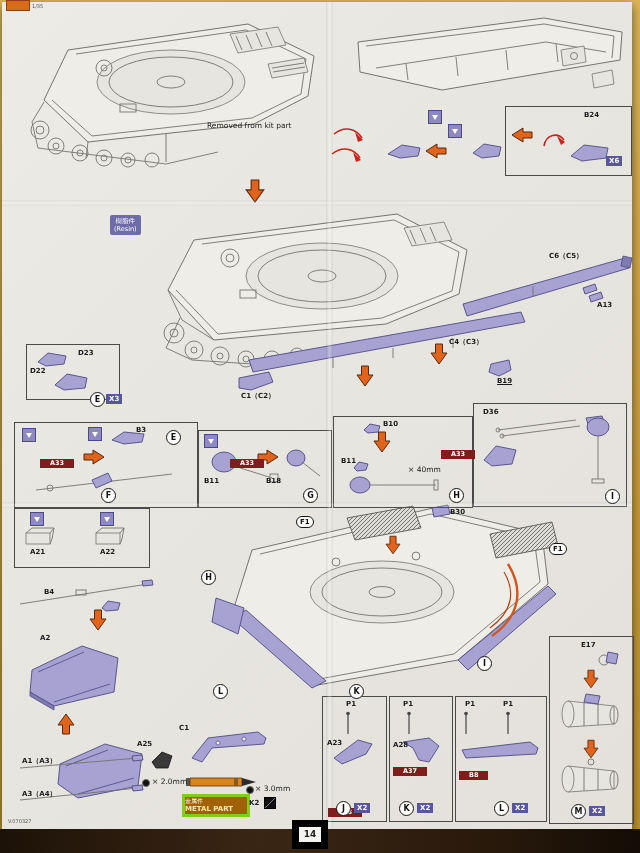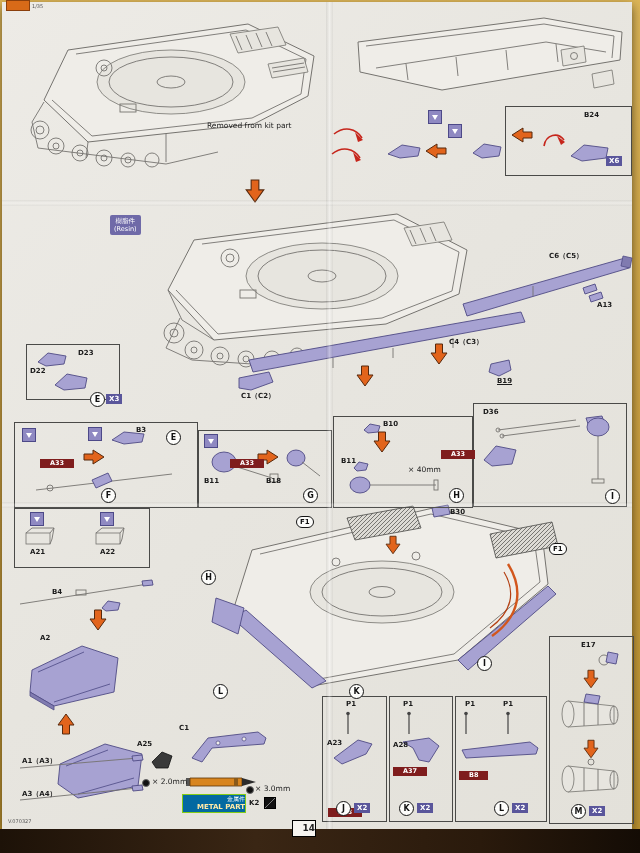--- a/index.html
+++ b/index.html
@@ -14,24 +14,24 @@
   .circ{position:absolute;width:13px;height:13px;border:1.5px solid #151515;border-radius:50%;background:#fdfdfb;font-size:8px;font-weight:bold;line-height:13px;text-align:center;color:#111;z-index:5;}
   .oval{position:absolute;border:1.2px solid #151515;border-radius:8px;background:#fdfdfb;font-size:7px;font-weight:bold;padding:0 3px;line-height:10px;color:#111;z-index:5;}
   .badge{position:absolute;background:#5a569b;color:#fff;font-size:7px;font-weight:bold;padding:1px 3px;line-height:8px;z-index:5;}
   .redlbl{position:absolute;background:#7f1d1d;color:#fff;font-size:6.5px;font-weight:bold;padding:1px 10px;line-height:7px;z-index:5;}
   .picon{position:absolute;width:12px;height:12px;background:#8f89c2;border:1px solid #4d4988;z-index:4;}
   .picon .par{position:absolute;left:3px;top:3.5px;width:0;height:0;border-left:3px solid transparent;border-right:3px solid transparent;border-top:5px solid #fff;}
   .dot{position:absolute;width:6px;height:6px;border-radius:50%;background:#111;border:1.5px solid #666;z-index:4;}
   .blacksq{position:absolute;width:10px;height:10px;background:linear-gradient(135deg,#111 45%,#eee 48%,#111 52%);border:1px solid #000;z-index:4;}
   .resin{position:absolute;background:#6f6aa8;color:#fff;text-align:center;font-size:6.5px;line-height:8px;padding:2px 4px;border-radius:2px;z-index:4;}
   .resin span{display:block;}
-  .metal{position:absolute;background:#0369a1;border:1px solid #84cc16;color:#fff;text-align:right;z-index:4;width:62px;}
+  .metal{position:absolute;background:#a16207;border:3px solid #84cc16;color:#fff;text-align:left;z-index:4;width:62px;}
   .metal .l1{font-size:6px;line-height:7px;display:block;color:#fff;}
   .metal .l2{font-size:7px;font-weight:bold;line-height:10px;display:block;color:#ffe9a8;}
-  .pagenum{position:absolute;left:292px;top:820px;width:22px;height:15px;background:#f6f4f0;border:1px solid #000000;font-size:9px;font-weight:bold;text-align:right;line-height:15px;color:#222;z-index:6;}
+  .pagenum{position:absolute;left:292px;top:820px;width:22px;height:15px;background:#f6f4f0;border:7px solid #000000;font-size:9px;font-weight:bold;text-align:center;line-height:15px;color:#222;z-index:6;}
   .wood{position:absolute;left:0;top:829px;width:640px;height:24px;background:linear-gradient(90deg,#1d1208,#3a2614 40%,#2a1a0c 75%,#140c05);z-index:3;}
   .crease{position:absolute;pointer-events:none;z-index:3;}
   .logo{position:absolute;left:6px;top:0px;width:22px;height:9px;background:#d86a18;border:1px solid #8a3f0c;z-index:4;}
   svg{overflow:visible;}
   .ink{stroke:#75736f;stroke-width:0.9;fill:none;}
   .fillp{fill:#a7a2d2;stroke:#4f4b85;stroke-width:0.9;}
   .fillpd{fill:#807bb0;stroke:#4f4b85;stroke-width:0.8;}
   .body{fill:#efede8;stroke:#75736f;stroke-width:1;}
   .body2{fill:#e7e5df;stroke:#75736f;stroke-width:0.8;}
   .oar{fill:#e2641c;stroke:#57290d;stroke-width:1;}
@@ -287,21 +287,21 @@
     <rect class="body2" x="2" y="7" width="24" height="11"></rect>
       <path class="ink" d="M2,7 L8,2 L30,2 L26,7 M30,2 L28,13 L26,18"></path>
   </svg>
   <svg class="abs" style="left:94px;top:526px;" width="32" height="20" viewBox="0 0 32 20">
     <rect class="body2" x="2" y="7" width="24" height="11"></rect>
       <path class="ink" d="M2,7 L8,2 L30,2 L26,7 M30,2 L28,13 L26,18"></path>
   </svg>
   <span class="lbl" style="left:30px;top:548px;">A21</span>
   <span class="lbl" style="left:100px;top:548px;">A22</span>
 
-  <span class="lbl" style="left:52px;top:588px;">B4</span>
+  <span class="lbl" style="left:44px;top:588px;">B4</span>
   <svg class="abs" style="left:16px;top:576px;" width="140" height="34" viewBox="0 0 140 34">
     <path class="ink" d="M4,28 L132,8"></path>
       <rect class="ink" x="60" y="14" width="10" height="5"></rect>
     <polygon class="fillp" points="126,5 136,4 137,9 127,10"></polygon>
   </svg>
   <svg class="abs" style="left:90px;top:610px;" width="16" height="20" viewBox="0 0 16 20">
     <polygon class="oar" points="8,20 0,9 4.5,9 4.5,0 11.5,0 11.5,9 16,9"></polygon>
   </svg>
   <svg class="abs" style="left:100px;top:598px;" width="22" height="14" viewBox="0 0 22 14">
     <polygon class="fillp" points="2,10 8,3 20,5 18,12 6,13"></polygon>

